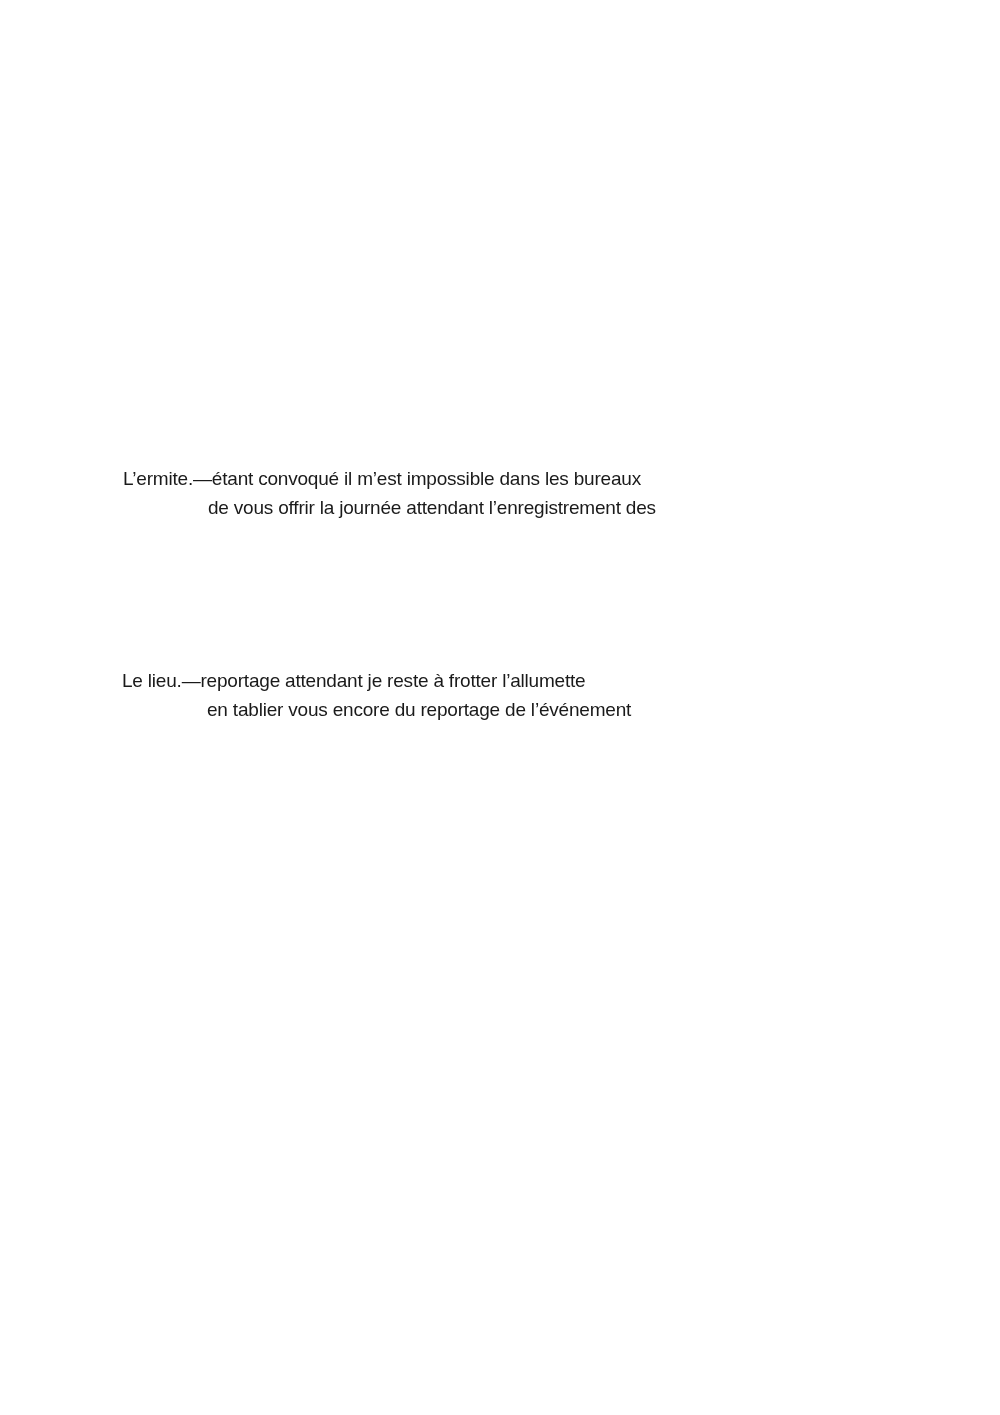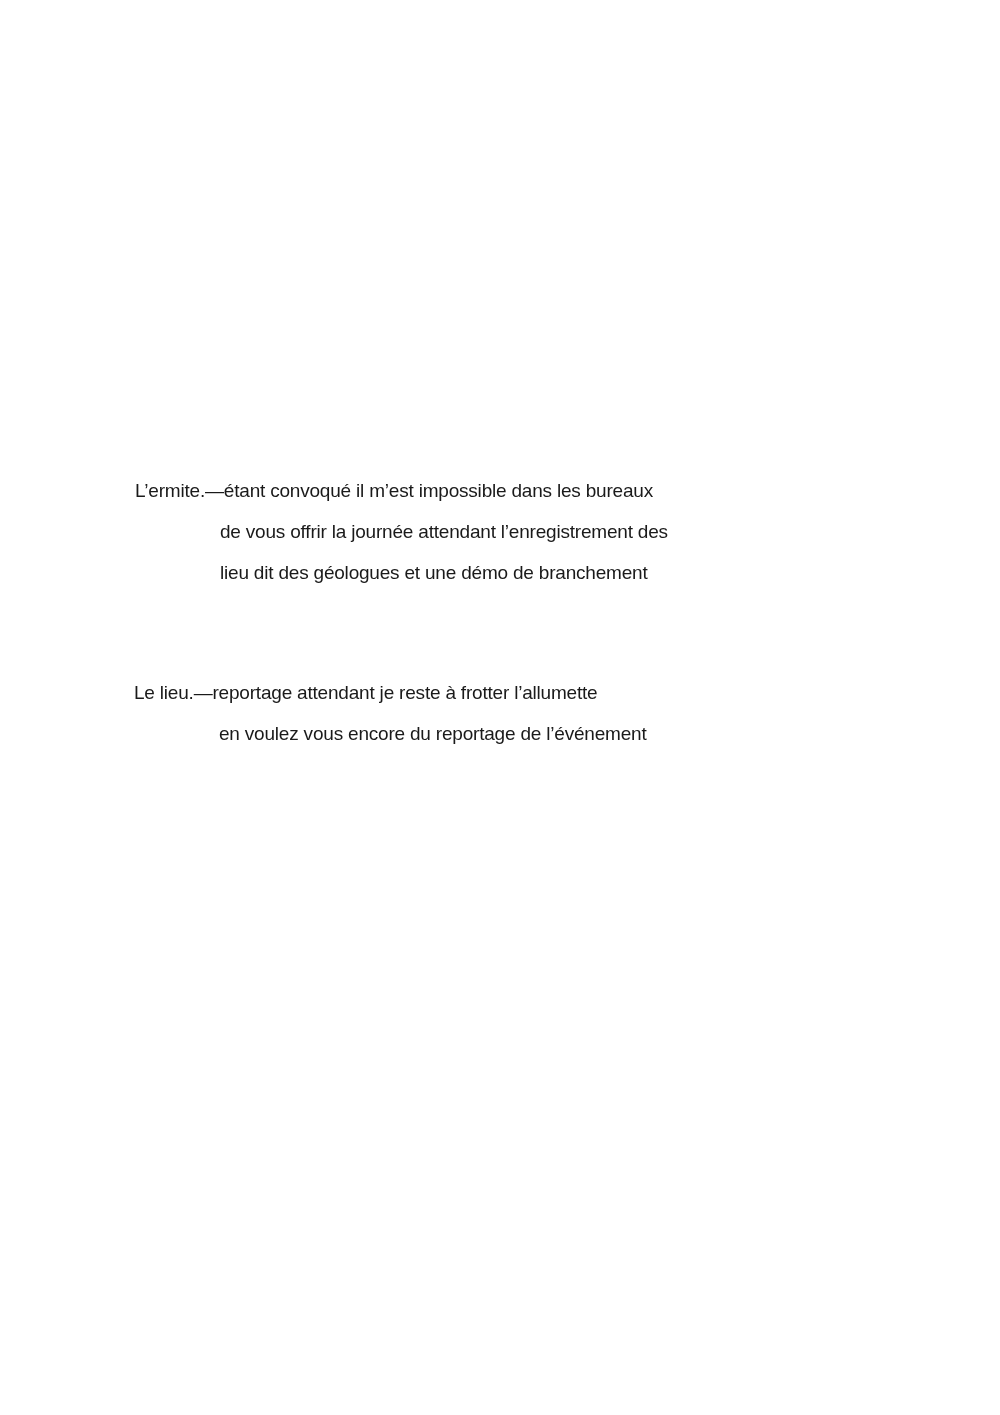--- a/index.html
+++ b/index.html
@@ -21,41 +21,40 @@
     font-size: 19px;
     color: #1a1a1a;
     letter-spacing: -0.2px;
   }
   .dialogue-block {
     position: absolute;
   }
   #block-0 { left: 119px; top: 462px; }
   #block-1 { left: 118px; top: 664px; }
   .line {
-    margin: 16px;
+    margin: 4px;
     padding: 0;
     line-height: 25px;
     white-space: nowrap;
   }
   .cont {
     padding-left: 85px;
   }
   .speaker, .dash, .text {
     display: inline;
   }
 </style>
 </head>
 <body>
 
 <div class="page">
 
   <section class="dialogue-block" id="block-0">
     <p class="line first"><span class="speaker">L’ermite.</span><span class="dash">—</span><span class="text">étant convoqué il m’est impossible dans les bureaux</span></p>
     <p class="line cont">de vous offrir la journée attendant l’enregistrement des</p>
-    <p class="line cont">lieu dit des géologues et une démo de branchement</p>
   </section>
 
   <section class="dialogue-block" id="block-1">
     <p class="line first"><span class="speaker">Le lieu.</span><span class="dash">—</span><span class="text">reportage attendant je reste à frotter l’allumette</span></p>
-    <p class="line cont">en voulez vous encore du reportage de l’événement</p>
+    <p class="line cont">en tablier vous encore du reportage de l’événement</p>
   </section>
 
 </div>
 
 </body></html>

